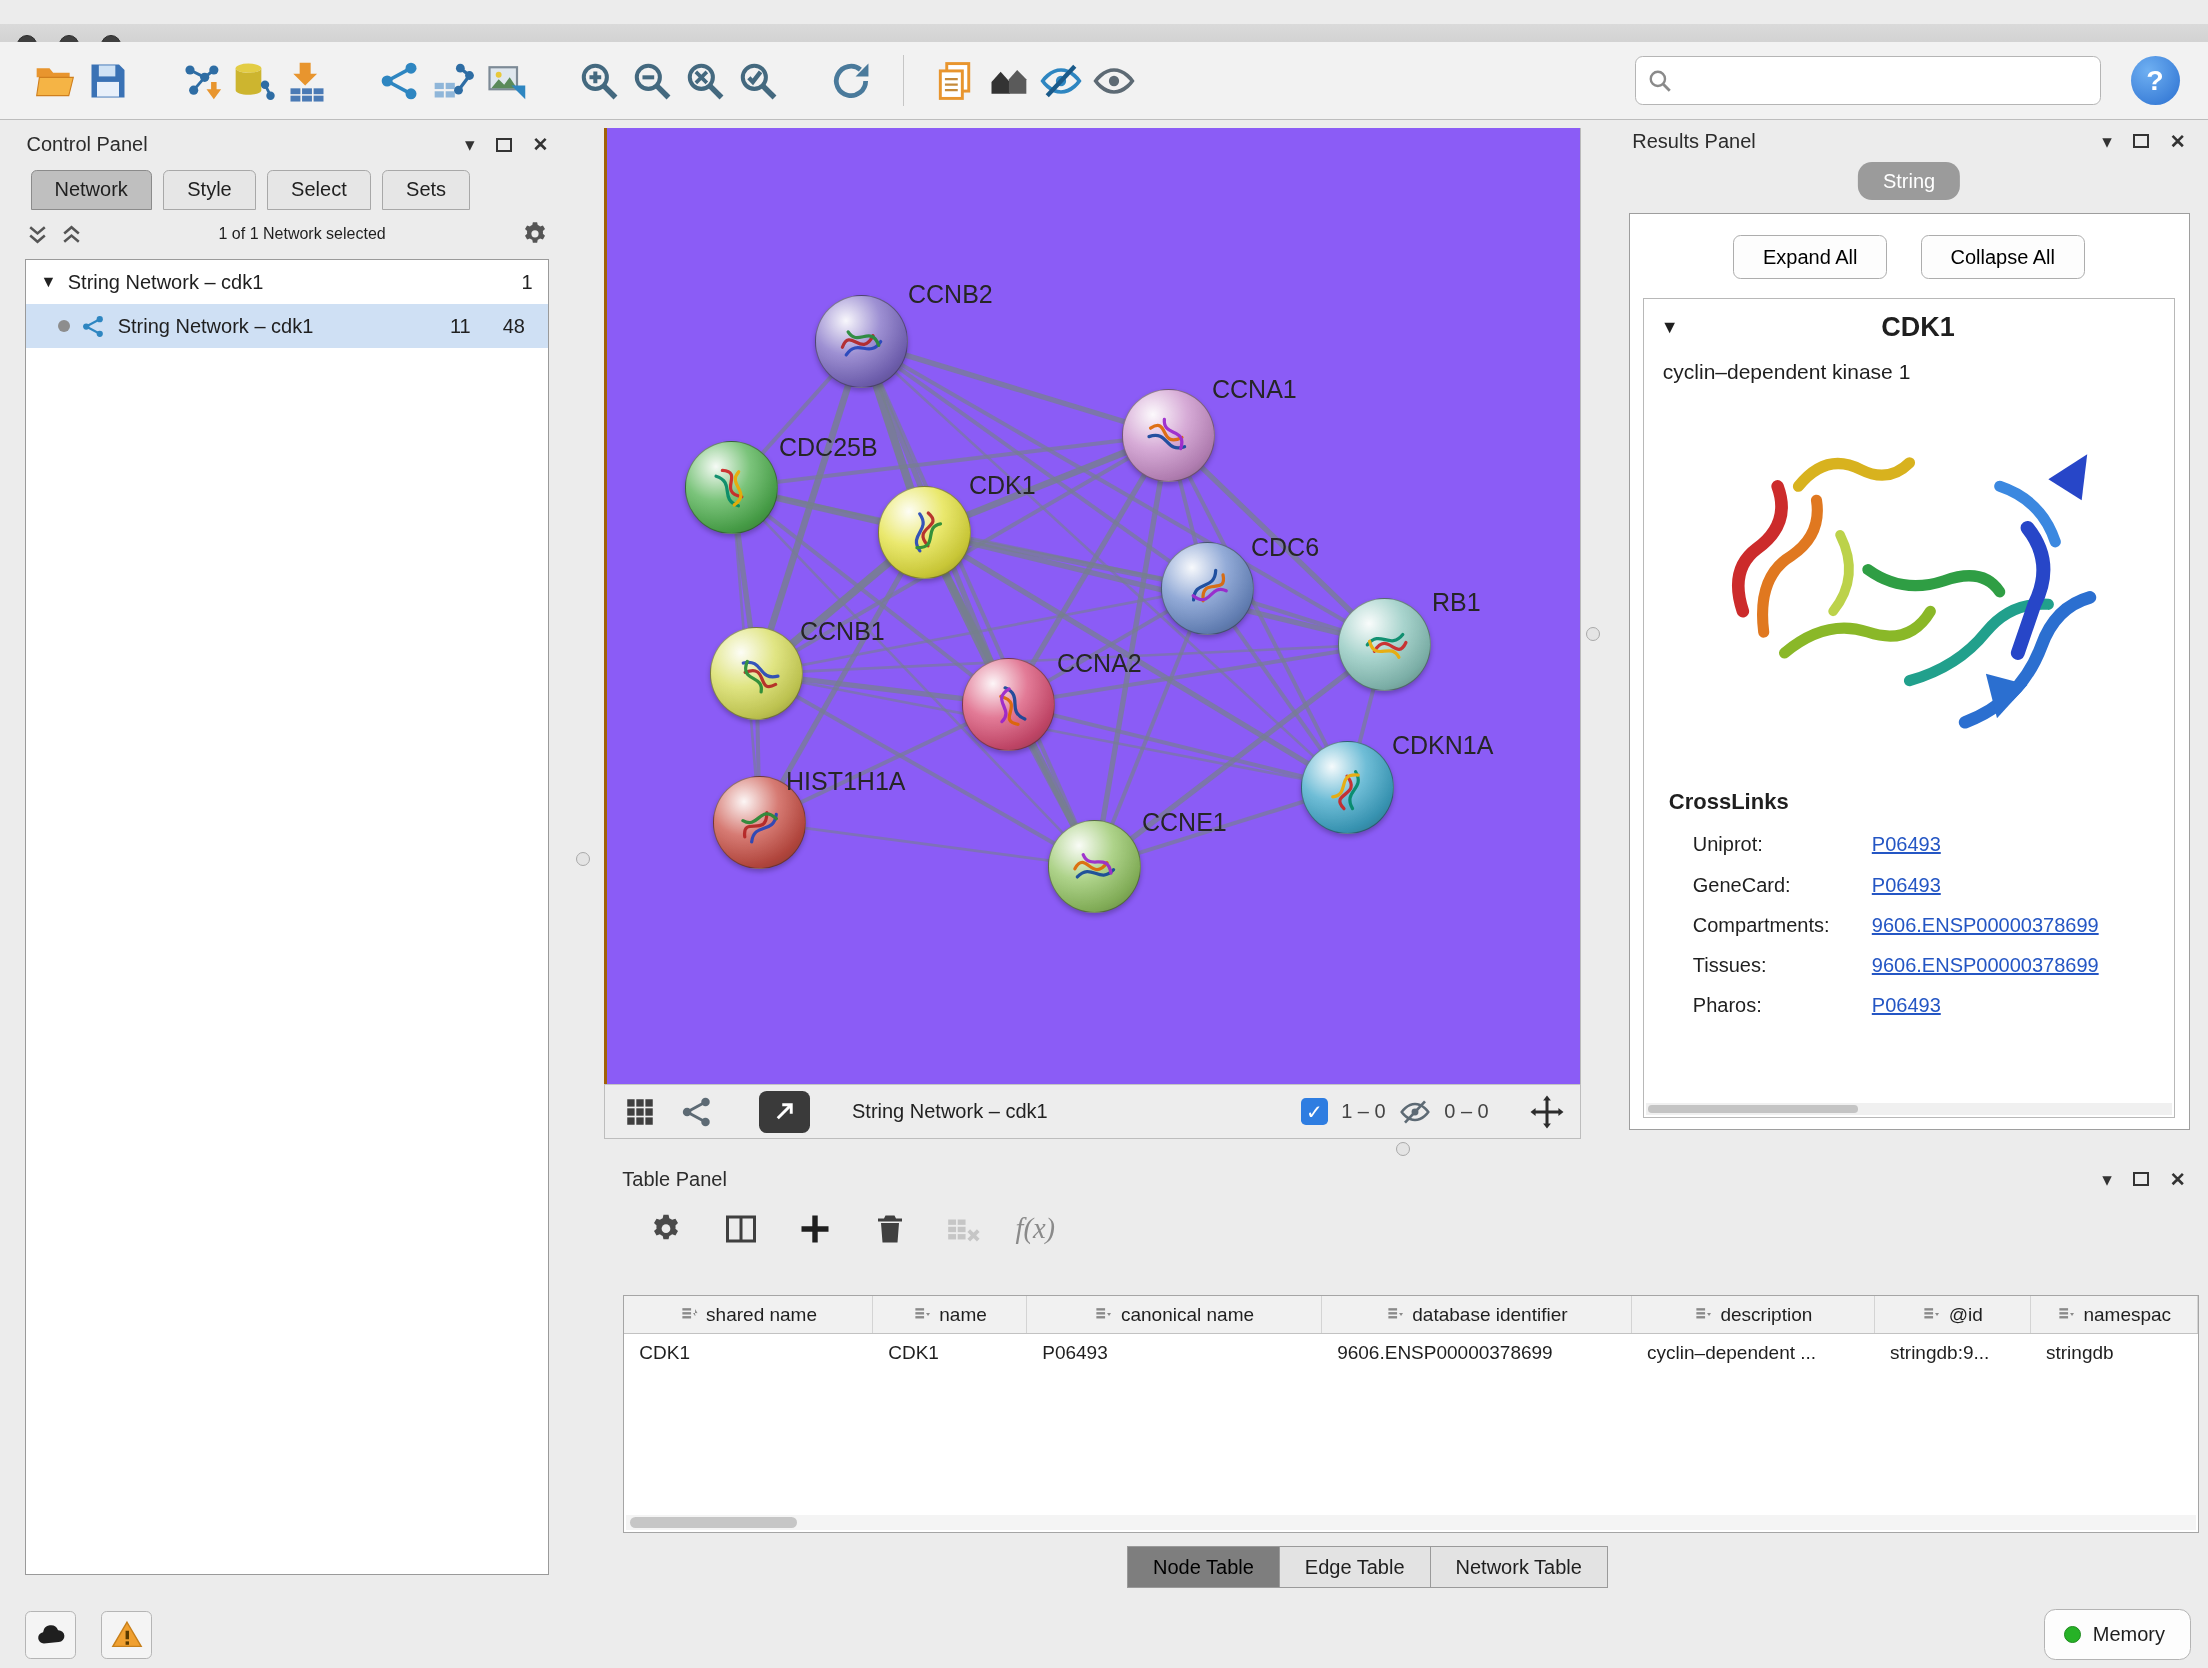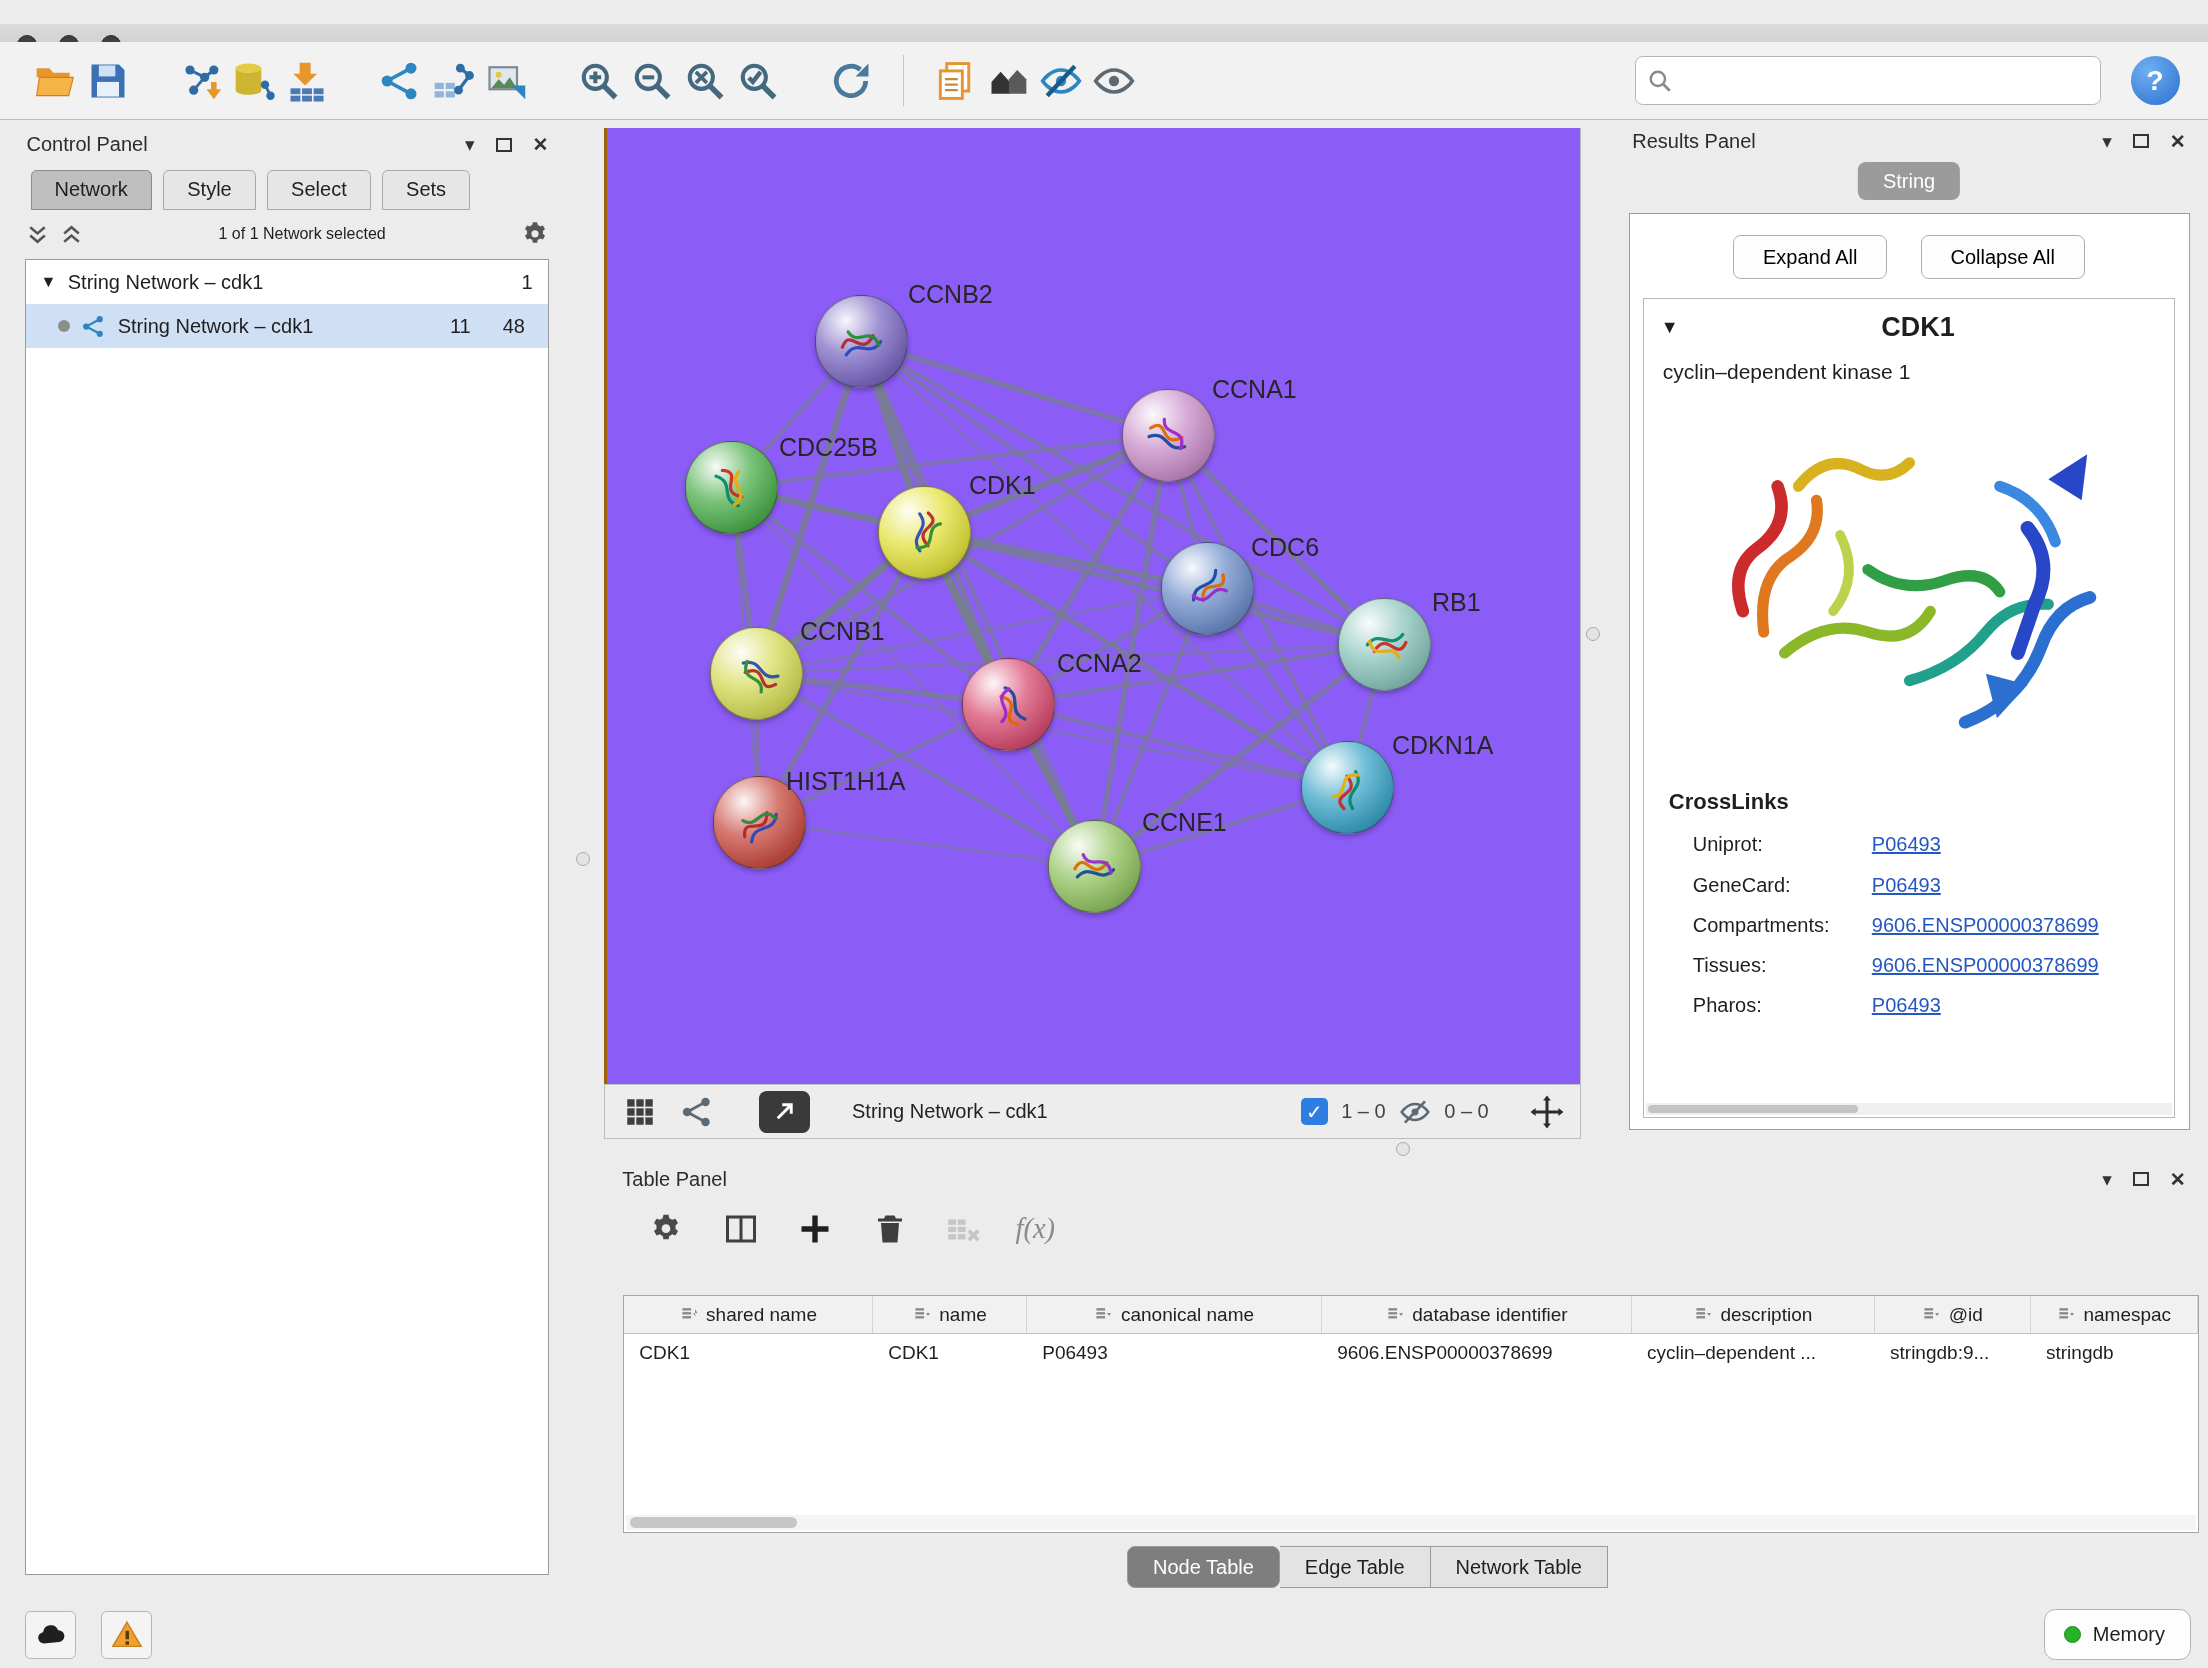--- a/index.html
+++ b/index.html
@@ -81,21 +81,21 @@
   .nb-cross { margin-left:27px; }
 
   
   .handle { position:absolute; width:14.3px; height:14.3px; border-radius:50%; background:#e4e4e4;
     border:1px solid #a9a9a9; }
 
   
   .results-panel { position:absolute; left:1619px; top:120px; width:580px; height:1025px; background:#ececec; }
   .rp-head { padding:9.5px 13.3px 0 13.3px; }
   .rp-badge { position:absolute; left:50%; transform:translateX(-50%); top:42px; background:#9b9b9b;
-    color:#fff; font-size:20px; padding:7.6px 25px; border-radius:8px; cursor:pointer; }
+    color:#fff; font-size:20px; padding:7.6px 25px; border-radius:14px; cursor:pointer; }
   .rp-box { position:absolute; left:9.5px; right:9.5px; top:93px; bottom:15px; background:#fff; border:1px solid #9e9e9e; }
   .rp-buttons { display:flex; justify-content:center; gap:34px; padding:21px 0 17px 0; }
   .rp-buttons button { font-size:20px; font-family:inherit; padding:9.5px 28.5px; background:#fdfdfd;
     border:1px solid #adadad; border-radius:7.6px; cursor:pointer; }
   .cdk-box { position:absolute; left:13.3px; right:13.3px; top:84px; bottom:11.4px; border:1px solid #b8b8b8; overflow:hidden; }
   .cdk-head { display:flex; align-items:center; padding:13.3px 17px; }
   .cdk-tri { font-size:18px; cursor:pointer; }
   .cdk-title { flex:1; text-align:center; font-size:27px; font-weight:bold; }
   .cdk-desc { font-size:21px; padding:3.8px 19px 9.5px 19px; }
   .cdk-img { display:block; margin:9.5px auto 0 auto; width:447px; height:361px; }
@@ -117,21 +117,21 @@
   .th { display:flex; align-items:center; justify-content:center; gap:7.6px; font-size:19px;
     border-right:1px solid #d4d4d4; overflow:hidden; white-space:nowrap; cursor:pointer; }
   .tbl-row { display:flex; height:38px; align-items:center; }
   .td { font-size:19px; padding-left:15px; overflow:hidden; white-space:nowrap; }
   .c0{width:249px;} .c1{width:154px;align-items:center;} .c2{width:295px;} .c3{width:310px;} .c4{width:243px;} .c5{width:156px;} .c6{width:167px;}
   .tbl-hscroll { position:absolute; left:1.9px; right:1.9px; bottom:1.9px; height:15px; background:#f4f4f4; }
   .tbl-hscroll i { position:absolute; left:3.8px; top:1.9px; width:167px; height:11.4px; background:#c6c6c6; border-radius:5.7px; }
   .tp-tabs { position:absolute; left:518px; bottom:5.7px; display:flex; }
   .tp-tab { font-size:20px; padding:8.6px 25px; border:1px solid #9a9a9a; border-left:none; background:#e3e3e3; cursor:pointer; }
   .tp-tab:first-child { border-left:1px solid #9a9a9a; }
-  .tp-tab.sel { background:#7e7e7e; color:#ffffff;border-radius:8px; }
+  .tp-tab.sel { background:#7e7e7e; color:#000000; }
 
   
   .statusbar { position:absolute; left:0; bottom:0; width:2208px; height:67px; }
   .sb-box { position:absolute; top:9.5px; width:51px; height:48px; background:#f4f4f4; border:1px solid #b5b5b5;
     border-radius:5.7px; display:flex; align-items:center; justify-content:center; cursor:pointer; }
   .memory-btn { position:absolute; right:17px; top:7.6px; height:51px; padding:0 25px 0 19px; background:#fdfdfd;
     border:1px solid #b4b4b4; border-radius:11.4px; display:flex; align-items:center; gap:11.4px;
     font-size:20px; cursor:pointer; }
   .mem-dot { width:17px; height:17px; border-radius:50%; background:#27b227; border:1px solid #1d8a1d; }
 </style>

